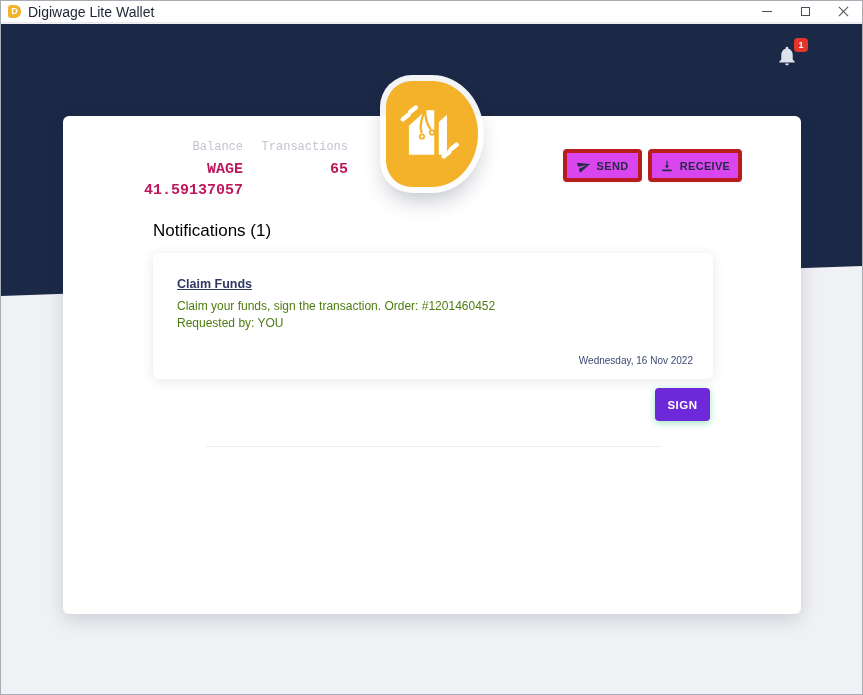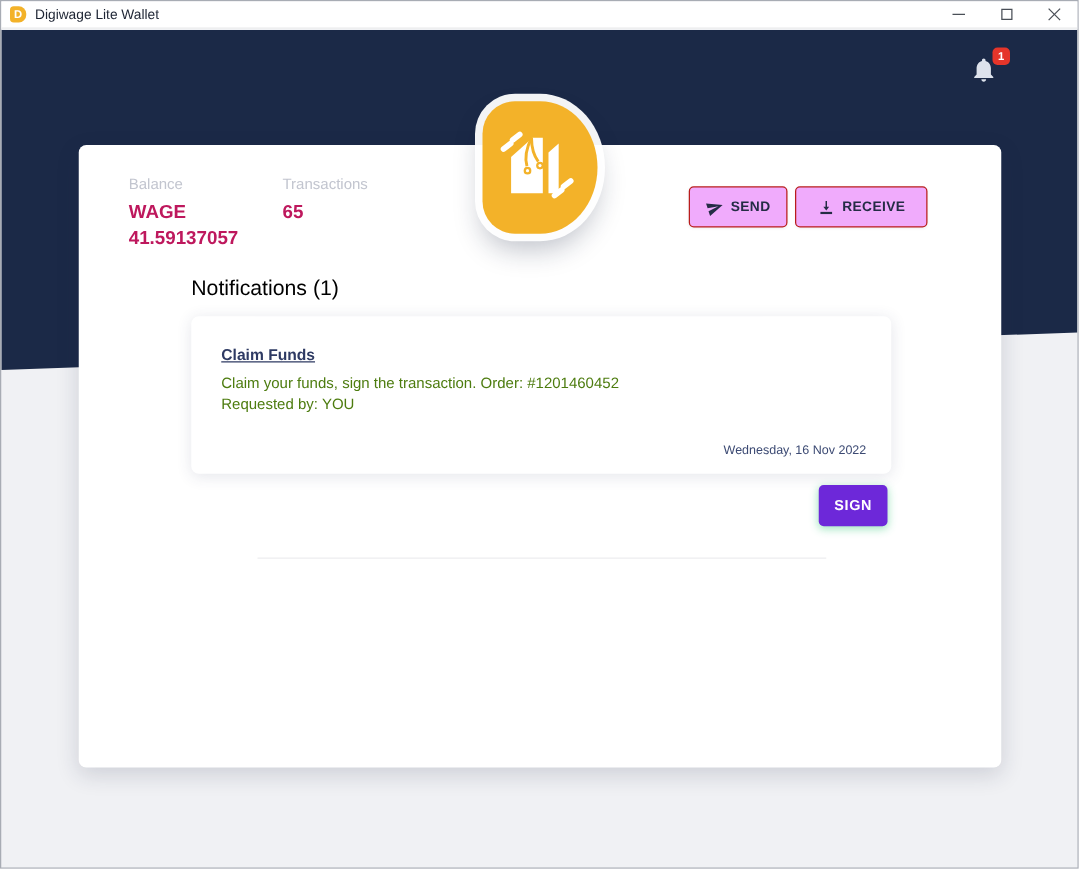--- a/index.html
+++ b/index.html
@@ -9,21 +9,21 @@
   .window { position:relative; width:863px; height:695px; background:#f0f1f4;
             border:1px solid #a8acb4; overflow:hidden; }
 
   
   .titlebar { position:absolute; top:0; left:0; right:0; height:22px; background:#ffffff;
               display:flex; align-items:center; padding-left:7px; z-index:10;
               border-bottom:1px solid #e9eaec; }
   .app-icon { width:13px; height:13px; background:#f3b229; border-radius:3px 6px 6px 3px;
               color:#fff; font-size:9px; font-weight:bold; display:flex; align-items:center;
               justify-content:center; margin-right:7px; line-height:1; }
-  .titlebar-title { font-size:11px; color:#1d2433; }
+  .titlebar-title { font-size:14px; color:#1d2433; }
   .win-controls { margin-left:auto; display:flex; height:100%; }
   .win-btn { width:38px; height:100%; display:flex; align-items:center; justify-content:center; }
   .glyph-min { width:10px; height:1px; background:#4a4f57; display:block; }
   .glyph-max { width:9px; height:9px; border:1px solid #4a4f57; display:block; }
   .glyph-close { position:relative; width:11px; height:11px; display:block; }
   .glyph-close::before,.glyph-close::after { content:""; position:absolute; left:-1px; top:5px;
       width:13px; height:1px; background:#4a4f57; }
   .glyph-close::before { transform:rotate(45deg); }
   .glyph-close::after  { transform:rotate(-45deg); }
 
@@ -41,33 +41,33 @@
   .logo { position:absolute; left:385px; top:80px; width:92px; height:106px; background:#f3b229;
           border-radius:26px 50% 50% 26px; z-index:5;
           box-shadow:0 0 0 6px rgba(255,255,255,0.95), 0 12px 22px rgba(18,28,58,0.28);
           display:flex; align-items:center; justify-content:center; }
   .logo svg { overflow:visible; margin-right:10px; }
 
   
   .card { position:absolute; left:62px; top:115px; width:738px; height:498px; background:#fff;
           border-radius:6px; box-shadow:0 6px 18px rgba(30,40,70,0.16); z-index:3; }
 
-  .stat { position:absolute; text-align:left; }
+  .stat { position:absolute; text-align:right;font-family:Liberation Mono, monospace; }
   .stat-balance { left:40px; top:24px; width:140px; }
   .stat-tx { left:163px; top:24px; width:122px; }
   .stat-label { font-size:12px; color:#c2c5cf; margin-bottom:5px; }
   .stat-value { font-size:15px; font-weight:bold; color:#be185d; line-height:1.4; }
 
   .action-row { position:absolute; top:33px; right:59px; display:flex; gap:6px; }
-  .btn-light { height:33px; background:#f0abfc; border:1px solid #b91c1c; border-radius:4px;
+  .btn-light { height:33px; background:#d946ef; border:4px solid #b91c1c; border-radius:4px;
                box-shadow:0 1px 2px rgba(20,30,60,0.06); display:flex; align-items:center;
                justify-content:center; gap:6px; font-size:11px; font-weight:bold; color:#242c45;
                letter-spacing:.3px; cursor:pointer; }
   .btn-send { width:79px; }
-  .btn-receive { width:106px; }
+  .btn-receive { width:94px; }
 
   .section-title { position:absolute; left:90px; top:105px; font-size:17px; color:#000000; }
 
   .notif-card { position:absolute; left:90px; top:137px; width:560px; height:126px; background:#fff;
                 border-radius:6px; box-shadow:0 2px 12px rgba(50,60,95,0.12); padding:24px 24px 0 24px; }
   .notif-title { font-size:12.5px; font-weight:bold; color:#2e3a63; margin-bottom:7px;text-decoration:underline; }
   .notif-line { font-size:12px; color:#4d7c0f; line-height:1.45; }
   .notif-date { position:absolute; right:20px; bottom:13px; font-size:10px; color:#3c4a73; }
 
   .btn-sign { position:absolute; left:592px; top:272px; width:55px; height:33px; background:#6d28d9;

